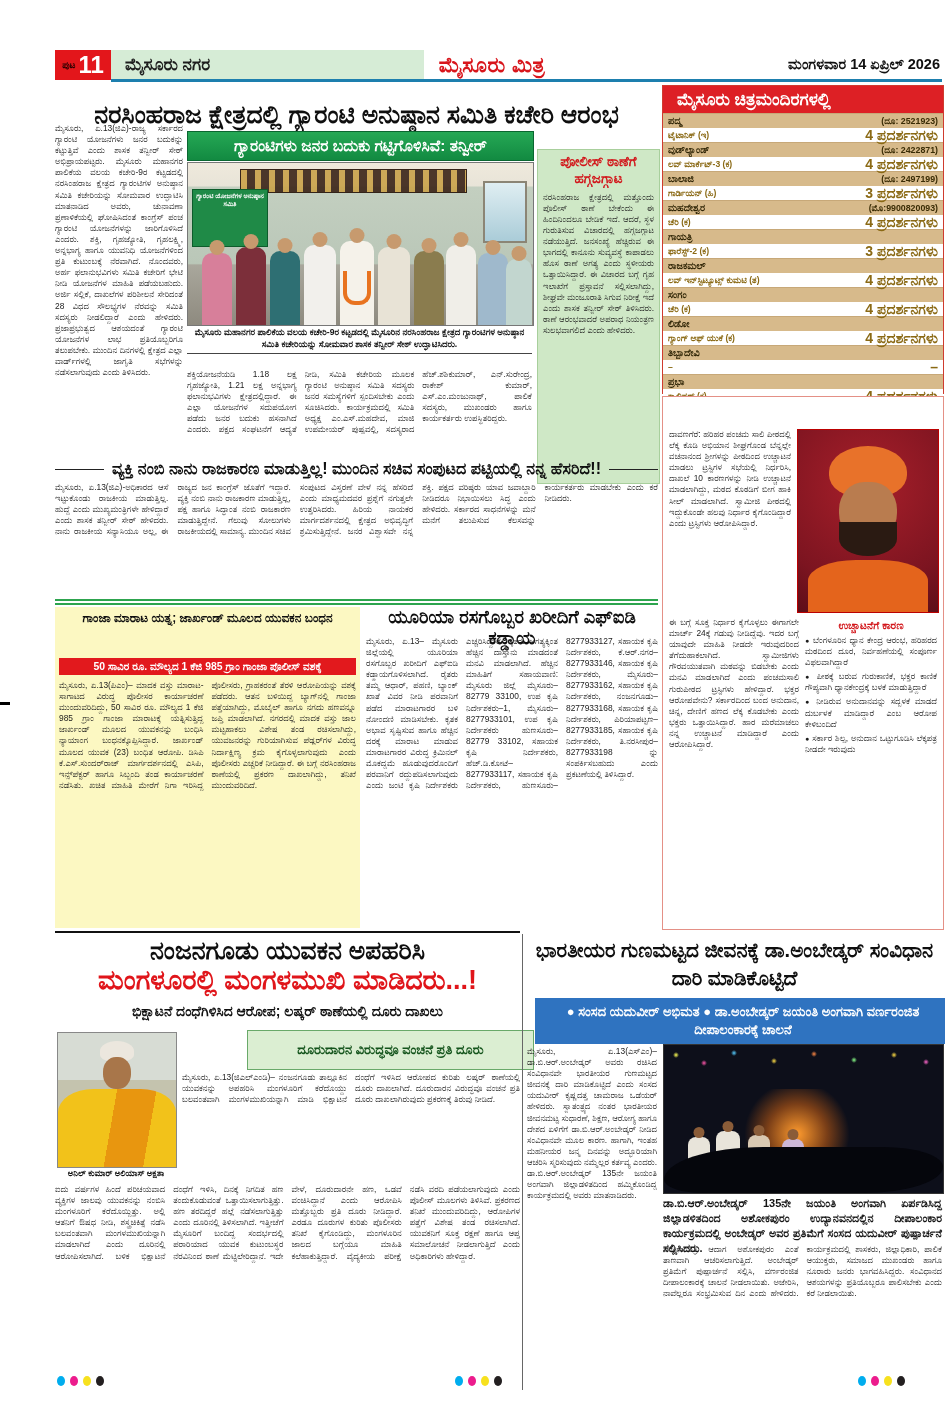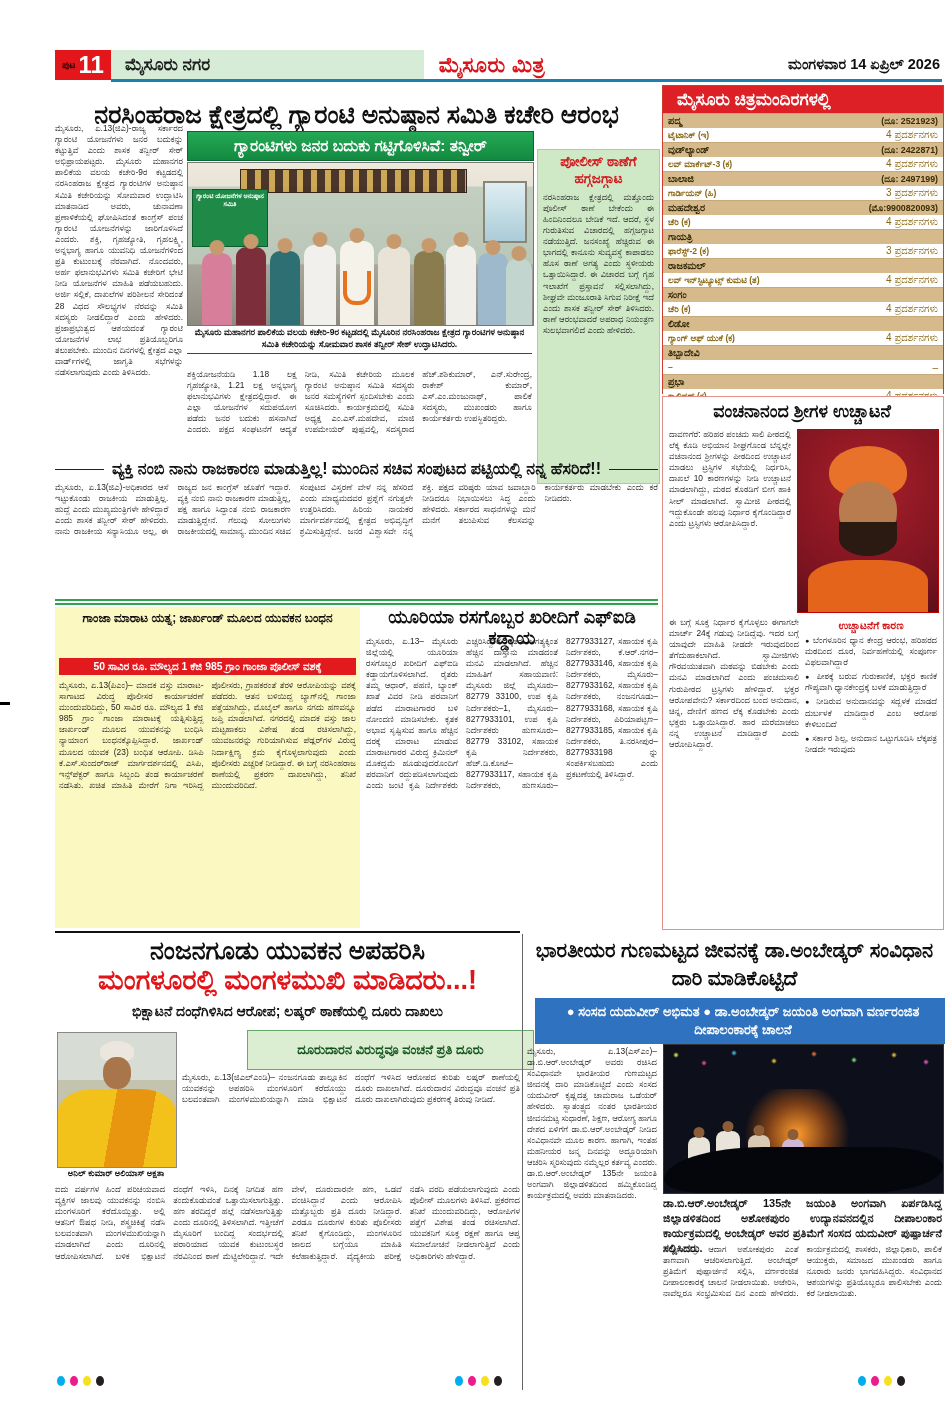--- a/index.html
+++ b/index.html
@@ -33,21 +33,21 @@
   .yellowbox{background:#fcf8c2;}
   .strap{background:#e2191d;color:#fff;font-weight:800;font-size:10.4px;display:flex;align-items:center;justify-content:center;}
   
   .cinebox{border:1px solid #cf3b2f;background:#fff;}
   .cinehead{background:#dd2025;color:#fff;font-size:17px;font-weight:800;display:flex;align-items:center;padding-left:14px;height:27px;}
   .trow{display:flex;justify-content:space-between;align-items:center;background:#d7ba8b;border-top:1px solid #c7a878;padding:0 5px;height:14px;}
   .trow .tn{font-size:9.6px;font-weight:800;color:#2e2405;}
   .trow .ph{font-size:8.8px;font-weight:700;color:#3a2c05;}
   .mrow{display:flex;justify-content:space-between;align-items:center;background:#fff;padding:0 5px;height:14px;}
   .mrow .mv{font-size:8.6px;font-weight:700;color:#8a6914;}
-  .mrow .sh{font-size:10px;font-weight:400;color:#8a6914;}
+  .mrow .sh{font-size:14px;font-weight:700;color:#8a6914;}
   
   .seerbox{border:1px solid #e49086;background:#fff;}
   .reason{font-size:8.4px;line-height:1.32;color:#1c1c1c;text-align:justify;margin-bottom:3px;}
   .reason::before{content:"● ";font-size:7px;}
   .redsub{color:#d2151a;font-weight:800;font-size:10.5px;text-align:center;margin:2px 0 3px 0;}
   
   .redhead{color:#e0151a;}
   .greenbox2{background:#dbeed2;border:1px solid #69a969;color:#14541c;font-weight:800;font-size:13px;display:flex;align-items:center;justify-content:center;text-align:center;line-height:1.25;padding:2px 6px;}
   .subhead2{font-size:14px;font-weight:700;color:#111;text-align:center;}
   
@@ -244,21 +244,20 @@
         <span class="tn">ಪ್ರಭಾ</span>
         <span class="ph"></span>
       </div>
     <div class="mrow">
         <span class="mv">ಕ್ಯಾಲಿಷರ್ (ಕ)</span>
         <span class="sh">4 ಪ್ರದರ್ಶನಗಳು</span>
       </div>
   </div>
 
   <div class="abs seerbox" style="left:662px;top:396px;width:280px;height:532px;">
-    <div class="hl" style="position:absolute;left:4px;top:4px;width:270px;font-size:17.5px;">ವಂಚನಾನಂದ ಶ್ರೀಗಳ ಉಚ್ಚಾಟನೆ</div>
     <div class="bt" style="position:absolute;left:6px;top:32px;width:122px;height:182px;">ದಾವಣಗೆರೆ: ಹರಿಹರ ಪಂಚಮ ಸಾಲಿ ಪೀಠದಲ್ಲಿ ಲೆಕ್ಕ ಕೊಡಿ ಅಭಿಯಾನ ಶೀಘ್ರಗೊಂಡ ಬೆನ್ನಲ್ಲೇ ವಚನಾನಂದ ಶ್ರೀಗಳನ್ನು ಪೀಠದಿಂದ ಉಚ್ಚಾಟನೆ ಮಾಡಲು ಟ್ರಸ್ಟಿಗಳ ಸಭೆಯಲ್ಲಿ ನಿರ್ಧರಿಸಿ, ದಾಖಲೆ 10 ಕಾರಣಗಳನ್ನು ನೀಡಿ ಉಚ್ಚಾಟನೆ ಮಾಡಲಾಗಿದ್ದು, ಮಠದ ಕೊಠಡಿಗೆ ಬೀಗ ಹಾಕಿ ಸೀಲ್ ಮಾಡಲಾಗಿದೆ. ಸ್ವಾಮೀಜಿ ಪೀಠದಲ್ಲಿ ಇದ್ದುಕೊಂಡೇ ಹಲವು ನಿರ್ಧಾರ ಕೈಗೊಂಡಿದ್ದಾರೆ ಎಂದು ಟ್ರಸ್ಟಿಗಳು ಆರೋಪಿಸಿದ್ದಾರೆ.</div>
     <div class="photo photo2" style="left:134px;top:32px;width:140px;height:182px;">
       <div class="turban"></div>
       <div class="face2"></div>
       <div class="beard"></div>
       <div class="robe"></div>
     </div>
     <div class="bt" style="position:absolute;left:6px;top:220px;width:130px;height:306px;">ಈ ಬಗ್ಗೆ ಸೂಕ್ತ ನಿರ್ಧಾರ ಕೈಗೊಳ್ಳಲು ಈಗಾಗಲೇ ಮಾರ್ಚ್ 24ಕ್ಕೆ ಗಡುವು ನೀಡಿದ್ದೆವು. ಇದರ ಬಗ್ಗೆ ಯಾವುದೇ ಮಾಹಿತಿ ನೀಡದೇ ಇರುವುದರಿಂದ ತೆಗೆದುಹಾಕಲಾಗಿದೆ. ಸ್ವಾಮೀಜಿಗಳು ಗೌರವಯುತವಾಗಿ ಮಠವನ್ನು ಬಿಡಬೇಕು ಎಂದು ಮನವಿ ಮಾಡಲಾಗಿದೆ ಎಂದು ಪಂಚಮಸಾಲಿ ಗುರುಪೀಠದ ಟ್ರಸ್ಟಿಗಳು ಹೇಳಿದ್ದಾರೆ. ಭಕ್ತರ ಆರೋಪವೇನು? ಸರ್ಕಾರದಿಂದ ಬಂದ ಅನುದಾನ, ಚಿನ್ನ, ದೇಣಿಗೆ ಹಣದ ಲೆಕ್ಕ ಕೊಡಬೇಕು ಎಂದು ಭಕ್ತರು ಒತ್ತಾಯಿಸಿದ್ದಾರೆ. ಹಾರ ಮರೆಮಾಚಲು ನನ್ನ ಉಚ್ಚಾಟನೆ ಮಾಡಿದ್ದಾರೆ ಎಂದು ಆರೋಪಿಸಿದ್ದಾರೆ.</div>
     <div style="position:absolute;left:142px;top:220px;width:132px;height:306px;overflow:hidden;">
       <div class="redsub">ಉಚ್ಚಾಟನೆಗೆ ಕಾರಣ</div>

